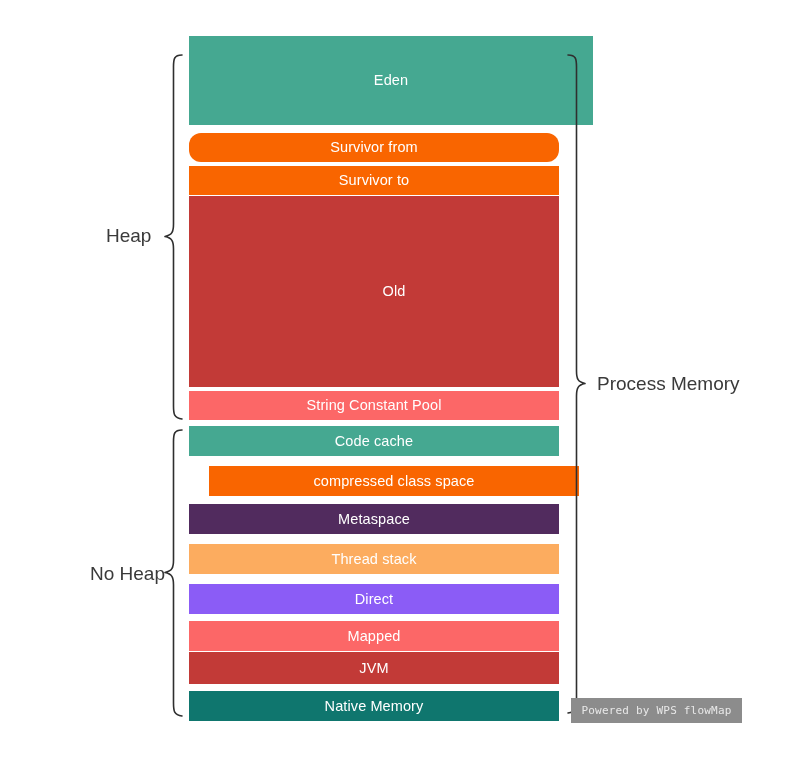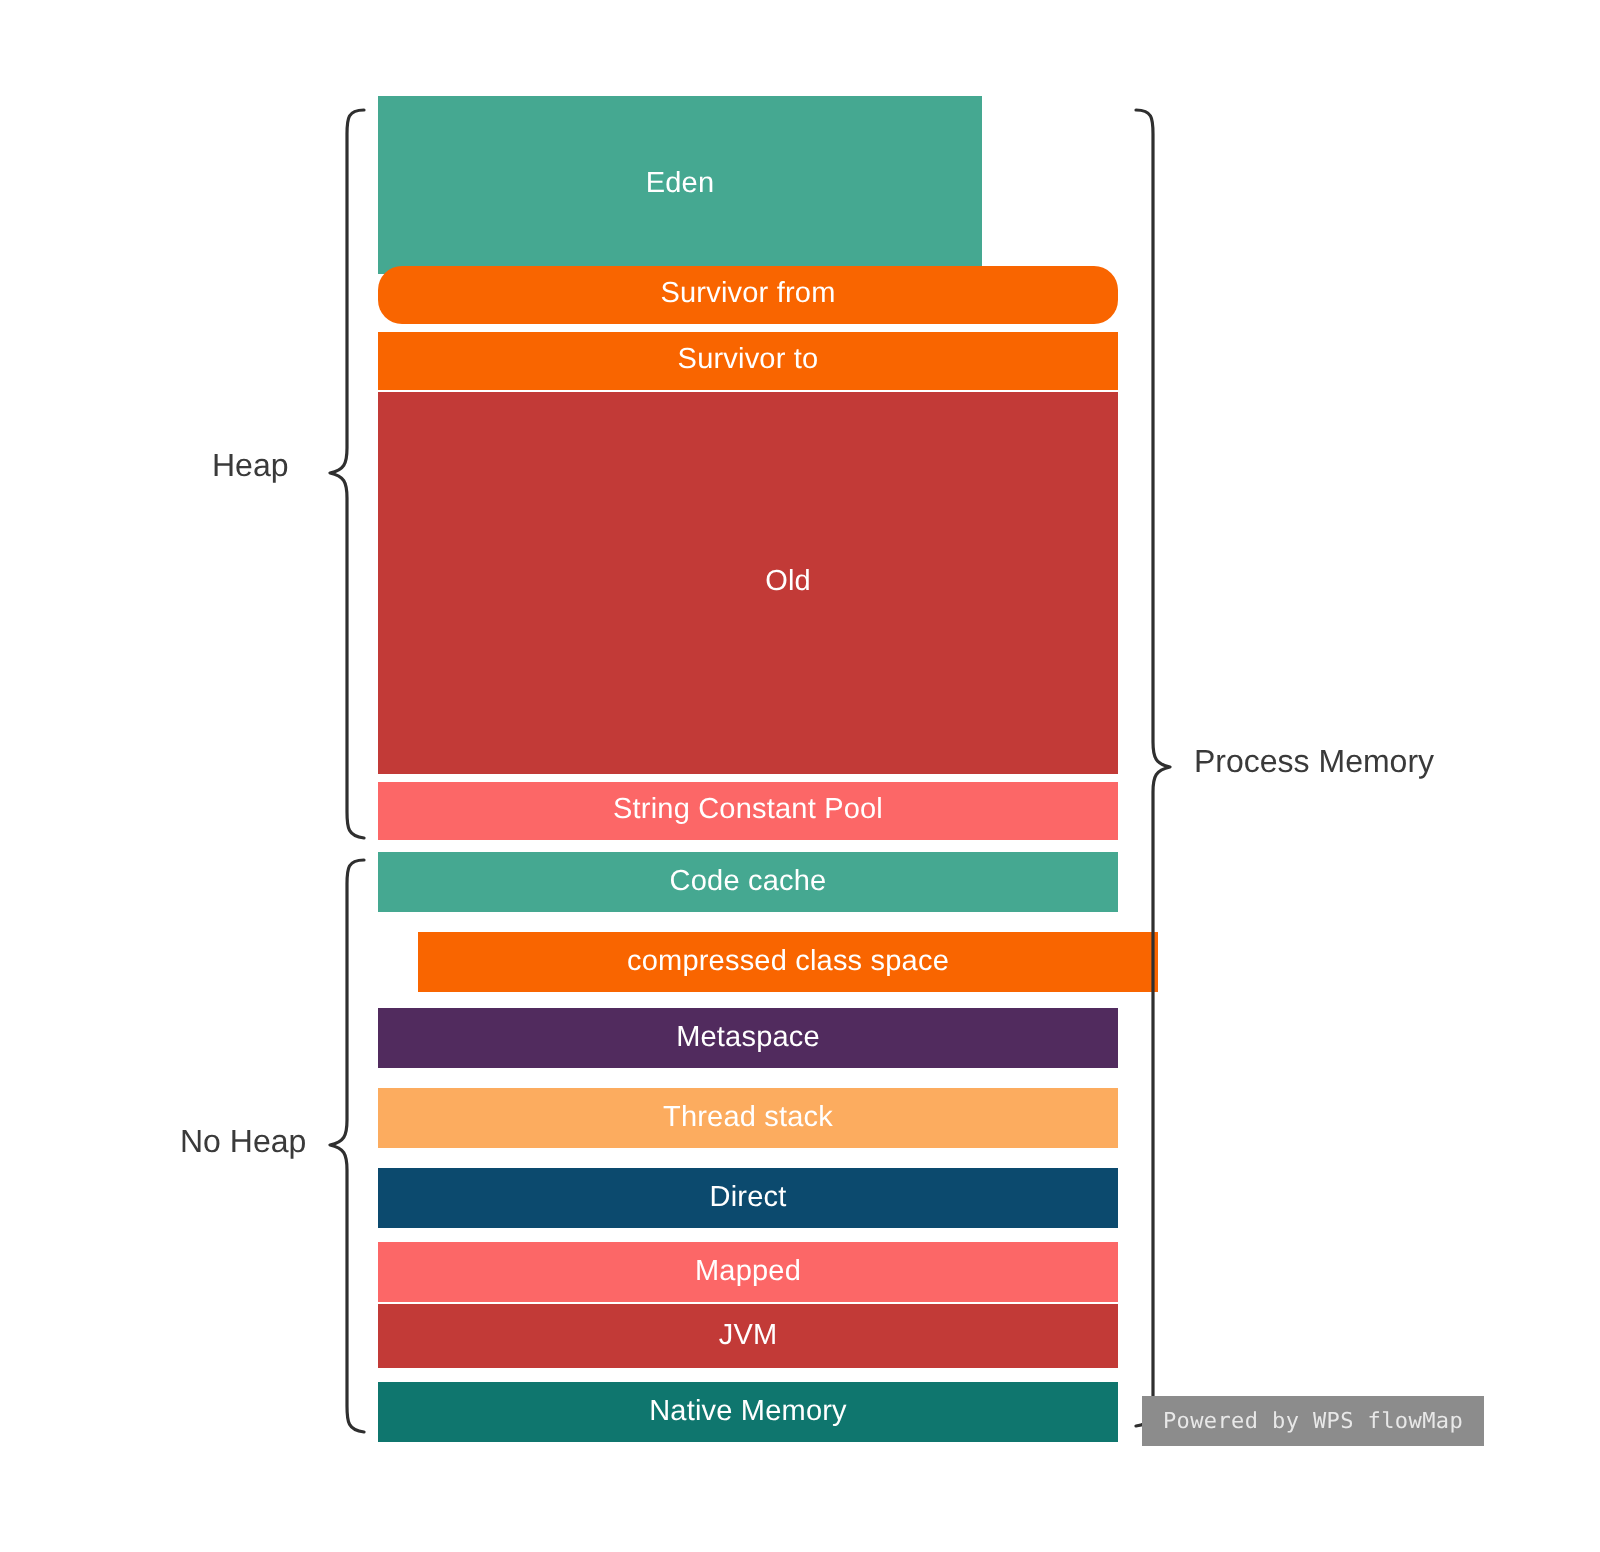--- a/index.html
+++ b/index.html
@@ -51,21 +51,21 @@
     stroke: #2f2f2f;
     stroke-width: 1.6;
     stroke-linecap: round;
     stroke-linejoin: round;
   }
 
   
   .group-label {
     position: absolute;
     color: #3a3a3a;
-    font-size: 16px;
+    font-size: 19px;
     font-family: "Liberation Sans", sans-serif;
     white-space: nowrap;
   }
   #label-heap {
     left: 106px;
     top: 225px;
   }
   #label-noheap {
     left: 78px;
     top: 563px;
@@ -93,21 +93,21 @@
     letter-spacing: 0.2px;
     white-space: nowrap;
   }
 </style>
 </head>
 <body style="background: rgb(255, 255, 255);">
 
 <div id="diagram">
 
   <div id="bars-layer">
-      <div class="bar" style="left: 189px; top: 48px; width: 302px; height: 89px; background: rgb(69, 168, 145);">
+      <div class="bar" style="left: 189px; top: 36px; width: 404px; height: 89px; background: rgb(69, 168, 145);">
         <span>Eden</span>
       </div>
       <div class="bar" style="left: 189px; top: 133px; width: 370px; height: 29px; background: rgb(249, 101, 0); border-radius: 12px;">
         <span>Survivor from</span>
       </div>
       <div class="bar" style="left: 189px; top: 166px; width: 370px; height: 29px; background: rgb(249, 101, 0);">
         <span>Survivor to</span>
       </div>
       <div class="bar" style="left: 189px; top: 196px; width: 370px; height: 191px; background: rgb(194, 58, 55); padding-left: 40px;">
         <span>Old</span>
@@ -120,21 +120,21 @@
       </div>
       <div class="bar" style="left: 189px; top: 466px; width: 370px; height: 30px; background: rgb(249, 101, 0); margin-left: 20px;">
         <span>compressed class space</span>
       </div>
       <div class="bar" style="left: 189px; top: 504px; width: 370px; height: 30px; background: rgb(81, 43, 94);">
         <span>Metaspace</span>
       </div>
       <div class="bar" style="left: 189px; top: 544px; width: 370px; height: 30px; background: rgb(252, 172, 95);">
         <span>Thread stack</span>
       </div>
-      <div class="bar" style="left: 189px; top: 584px; width: 370px; height: 30px; background: #0c4a6e;">
+      <div class="bar" style="left: 189px; top: 584px; width: 370px; height: 30px; background: #8b5cf6;">
         <span>Direct</span>
       </div>
       <div class="bar" style="left: 189px; top: 621px; width: 370px; height: 30px; background: rgb(252, 103, 103);">
         <span>Mapped</span>
       </div>
       <div class="bar" style="left: 189px; top: 652px; width: 370px; height: 32px; background: rgb(194, 58, 55);">
         <span>JVM</span>
       </div>
       <div class="bar" style="left: 189px; top: 691px; width: 370px; height: 30px; background: #0f766e;">
         <span>Native Memory</span>

